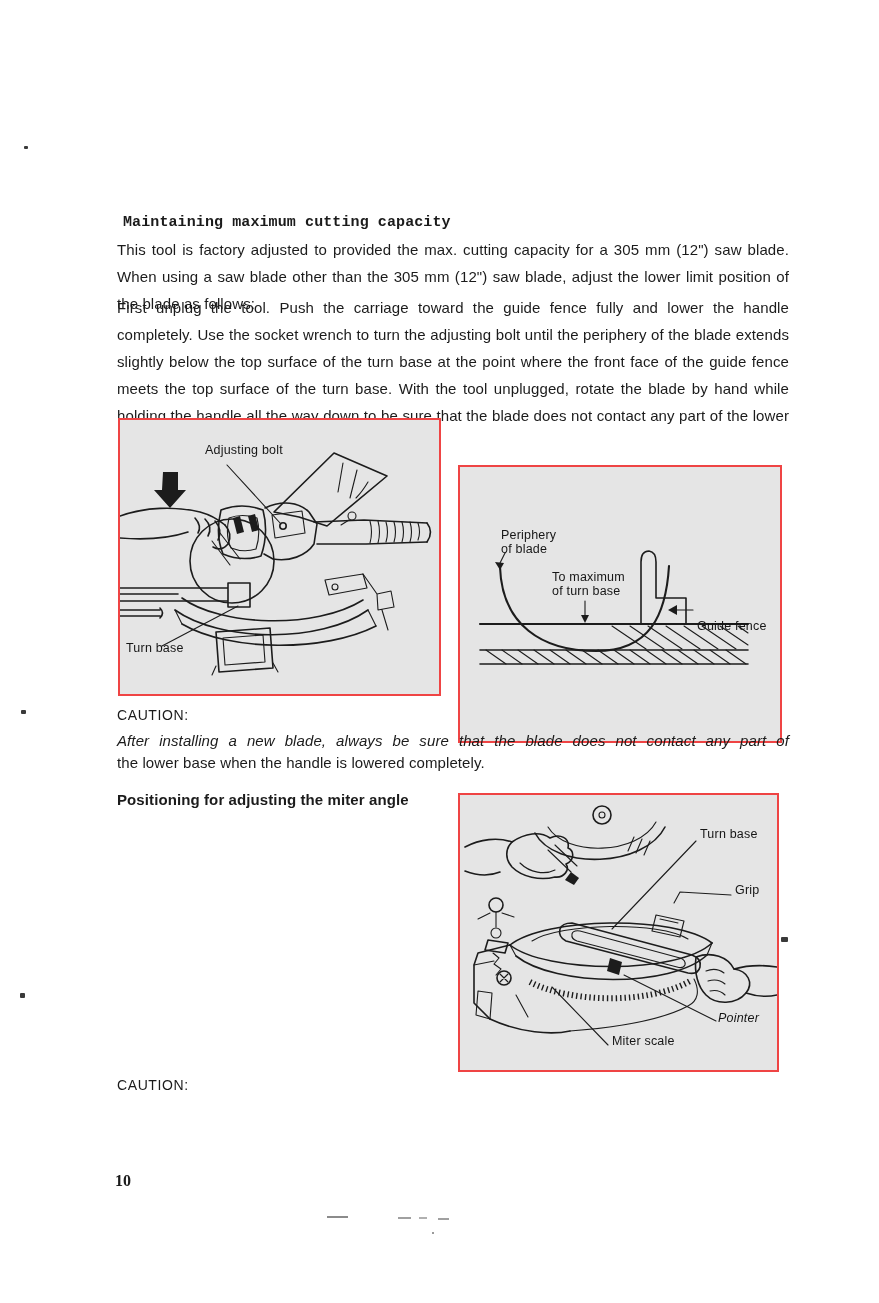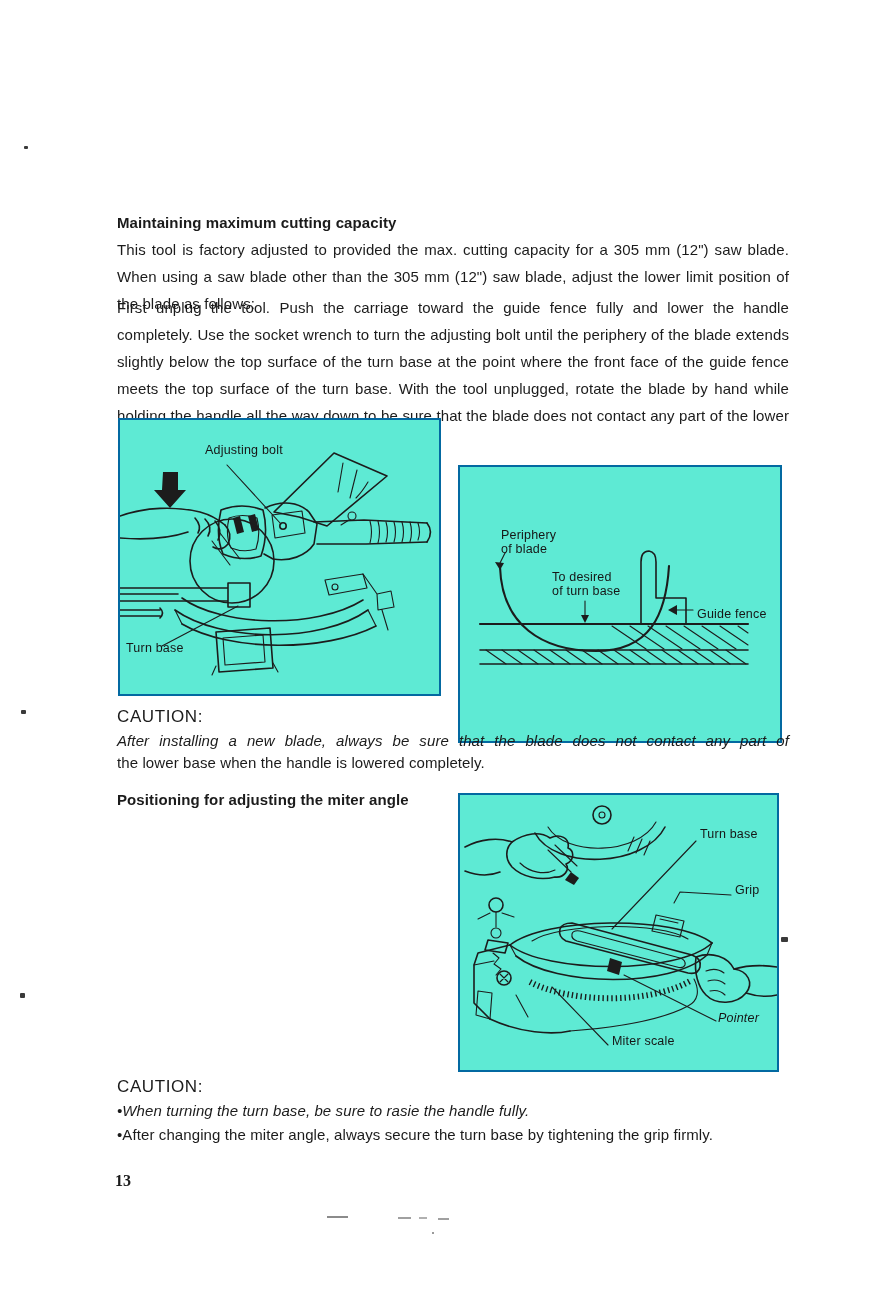--- a/index.html
+++ b/index.html
@@ -5,41 +5,41 @@
   html,body { margin:0; padding:0; background:#e8e8e8; }
   .page {
     position:relative; width:879px; height:1303px; margin:0 auto;
     background:#ffffff; overflow:hidden;
     font-family:"Liberation Sans", sans-serif; color:#1b1b1b;
     -webkit-font-smoothing:antialiased;
   }
   .abs { position:absolute; }
   .h-bold { font-weight:bold; font-size:15px; letter-spacing:.1px; }
   .body-text { font-size:15px; line-height:27px; text-align:justify; letter-spacing:.1px; }
-  .caution-head { font-size:17px; letter-spacing:.6px;text-align:center; }
+  .caution-head { font-size:14px; letter-spacing:.6px;text-align:center; }
   .caution-line { display:block; font-size:15px; line-height:21.5px; letter-spacing:.1px; }
   .it { font-style:italic; }
   .just-full { text-align:justify; text-align-last:justify; }
-  .figure { position:absolute; border:2px solid #0369a1; background:#5eead4; }
+  .figure { position:absolute; border:2px solid #ef4444; background:#e5e5e5; }
   .fig-label { position:absolute; font-size:12.5px; letter-spacing:.2px; white-space:nowrap; color:#161616; }
   .fig svg .ln { stroke:#1c1c1c; fill:none; stroke-width:1.6; stroke-linecap:round; stroke-linejoin:round; }
   .fig svg .thin { stroke-width:1.1; }
   .fig svg .thick { stroke-width:2.1; }
   .fig svg .fill { fill:#1c1c1c; stroke:none; }
   .fig svg .ticks { stroke:#1c1c1c; fill:none; stroke-width:6; stroke-dasharray:1.4 3; }
   .page-num { font-family:"Liberation Serif", serif; font-size:16px; font-weight:bold; }
   .speck { position:absolute; background:#3a3a3a; border-radius:1px; }
   .scanmark { position:absolute; background:#8b8b8b; }
 </style>
 </head>
 <body>
 
 <div class="page">
 
-  <div class="abs h-bold" style="left:117px; top:214px;">Maintaining maximum cutting capacity</div>
+  <div class="abs h-bold" style="left:123px; top:214px;font-family:Liberation Mono, monospace;">Maintaining maximum cutting capacity</div>
 
   <div class="abs body-text" style="left:117px; top:236px; width:672px;">This tool is factory adjusted to provided the max. cutting capacity for a 305 mm (12") saw blade. When using a saw blade other than the 305 mm (12") saw blade, adjust the lower limit position of the blade as follows:</div>
 
   <div class="abs body-text" style="left:117px; top:294px; width:672px;">First unplug the tool. Push the carriage toward the guide fence fully and lower the handle completely. Use the socket wrench to turn the adjusting bolt until the periphery of the blade extends slightly below the top surface of the turn base at the point where the front face of the guide fence meets the top surface of the turn base. With the tool unplugged, rotate the blade by hand while holding the handle all the way down to be sure that the blade does not contact any part of the lower base. Re-adjust slightly, if necessary.</div>
 
   <div class="figure fig" style="left:118px; top:418px; width:319px; height:274px;">
     <svg viewBox="0 0 319 274" width="319" height="274">
 
       <polygon class="fill" points="43,52 58,52 58,70 66,70 50,88 34,70 42,70"></polygon>
 
@@ -114,23 +114,23 @@
       <polygon class="fill" points="35,95 40,103 44,96"></polygon>
 
       <path class="ln thin" d="M125,134 L125,150"></path>
       <polygon class="fill" points="121,148 129,148 125,156"></polygon>
 
       <path class="ln thin" d="M233,143 L215,143"></path>
       <polygon class="fill" points="217,138 208,143 217,148"></polygon>
     </svg>
     <span class="fig-label" style="left:41px; top:61px;">Periphery</span>
     <span class="fig-label" style="left:41px; top:75px;">of blade</span>
-    <span class="fig-label" style="left:92px; top:103px;">To desired</span>
+    <span class="fig-label" style="left:92px; top:103px;">To maximum</span>
     <span class="fig-label" style="left:92px; top:117px;">of turn base</span>
-    <span class="fig-label" style="left:237px; top:140px;">Guide fence</span>
+    <span class="fig-label" style="left:237px; top:152px;">Guide fence</span>
   </div>
 
   <div class="abs caution-head" style="left:117px; top:707px;">CAUTION:</div>
   <div class="abs" style="left:117px; top:730px; width:672px;">
     <span class="caution-line it just-full">After installing a new blade, always be sure that the blade does not contact any part of</span>
     <span class="caution-line">the lower base when the handle is lowered completely.</span>
   </div>
 
   <div class="abs h-bold" style="left:117px; top:791px;">Positioning for adjusting the miter angle</div>
 
@@ -189,26 +189,22 @@
       <path class="ln thin" d="M256,226 L164,180"></path>
       <path class="ln thin" d="M148,250 L92,192"></path>
     </svg>
     <span class="fig-label" style="left:240px; top:32px;">Turn base</span>
     <span class="fig-label" style="left:275px; top:88px;">Grip</span>
     <span class="fig-label it" style="left:258px; top:216px;">Pointer</span>
     <span class="fig-label" style="left:152px; top:239px;">Miter scale</span>
   </div>
 
   <div class="abs caution-head" style="left:117px; top:1077px;">CAUTION:</div>
-  <div class="abs" style="left:117px; top:1099px; width:680px;">
-    <span class="caution-line it" style="line-height:24px;">•When turning the turn base, be sure to rasie the handle fully.</span>
-    <span class="caution-line" style="line-height:24px;">•After changing the miter angle, always secure the turn base by tightening the grip firmly.</span>
-  </div>
-
-  <div class="abs page-num" style="left:115px; top:1172px;">13</div>
+
+  <div class="abs page-num" style="left:115px; top:1172px;">10</div>
 
   <div class="speck" style="left:24px; top:146px; width:4px; height:3px;"></div>
   <div class="speck" style="left:21px; top:710px; width:5px; height:4px;"></div>
   <div class="speck" style="left:20px; top:993px; width:5px; height:5px;"></div>
   <div class="speck" style="left:781px; top:937px; width:7px; height:5px;"></div>
   <div class="scanmark" style="left:327px; top:1216px; width:21px; height:2px;"></div>
   <div class="scanmark" style="left:398px; top:1217px; width:13px; height:2px; background:#a0a0a0;"></div>
   <div class="scanmark" style="left:419px; top:1217px; width:8px; height:2px; background:#b0b0b0;"></div>
   <div class="scanmark" style="left:438px; top:1218px; width:11px; height:2px; background:#a0a0a0;"></div>
   <div class="scanmark" style="left:432px; top:1232px; width:2px; height:2px; background:#9a9a9a;"></div>

